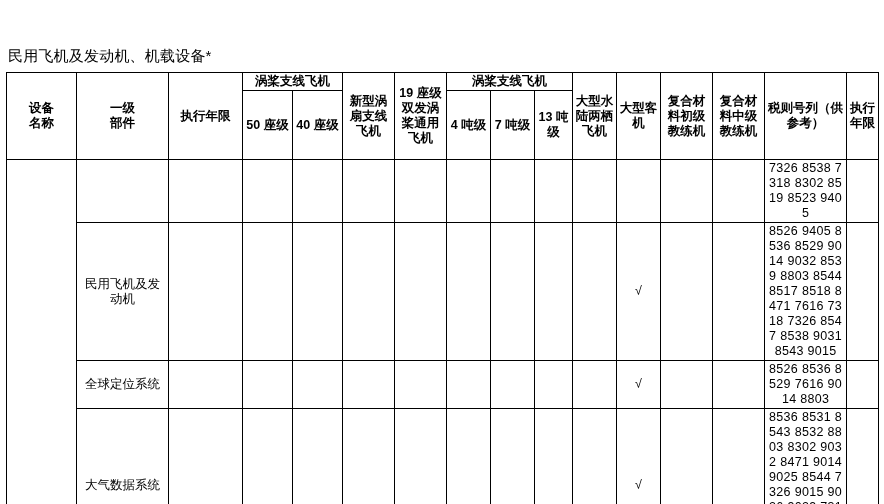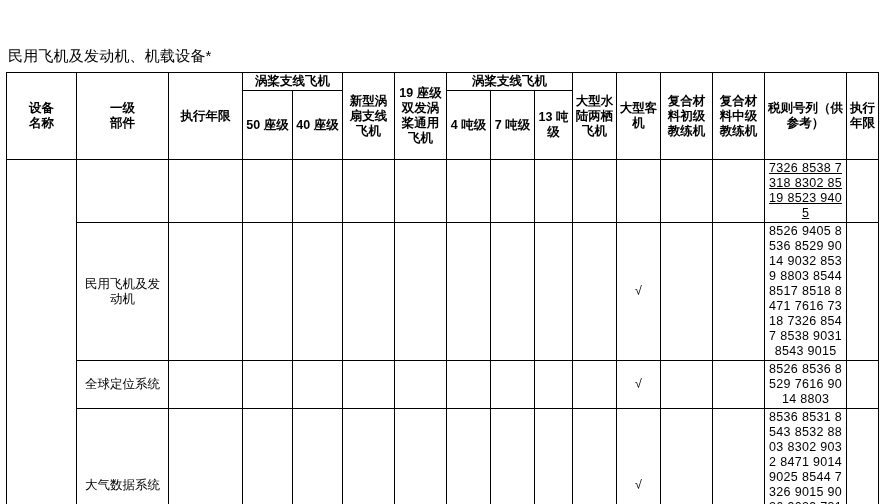--- a/index.html
+++ b/index.html
@@ -64,21 +64,21 @@
     font-size: 14px;
   }
   .comp-name {
     text-align: left;
     padding-left: 8px;
     vertical-align: middle;
   }
   .tiny {
     font-size: 11.5px;
   }
-  .r1 { height: 62px; text-decoration: underline; }
+  .r1 { height: 62px; }
   .r2 { height: 128px; }
   .r3 { height: 40px; }
   .r4 { height: 128px; }
 </style>
 </head>
 <body>
 
 <div class="page">
 
   <div class="doc-title">民用飞机及发动机、机载设备*</div>

